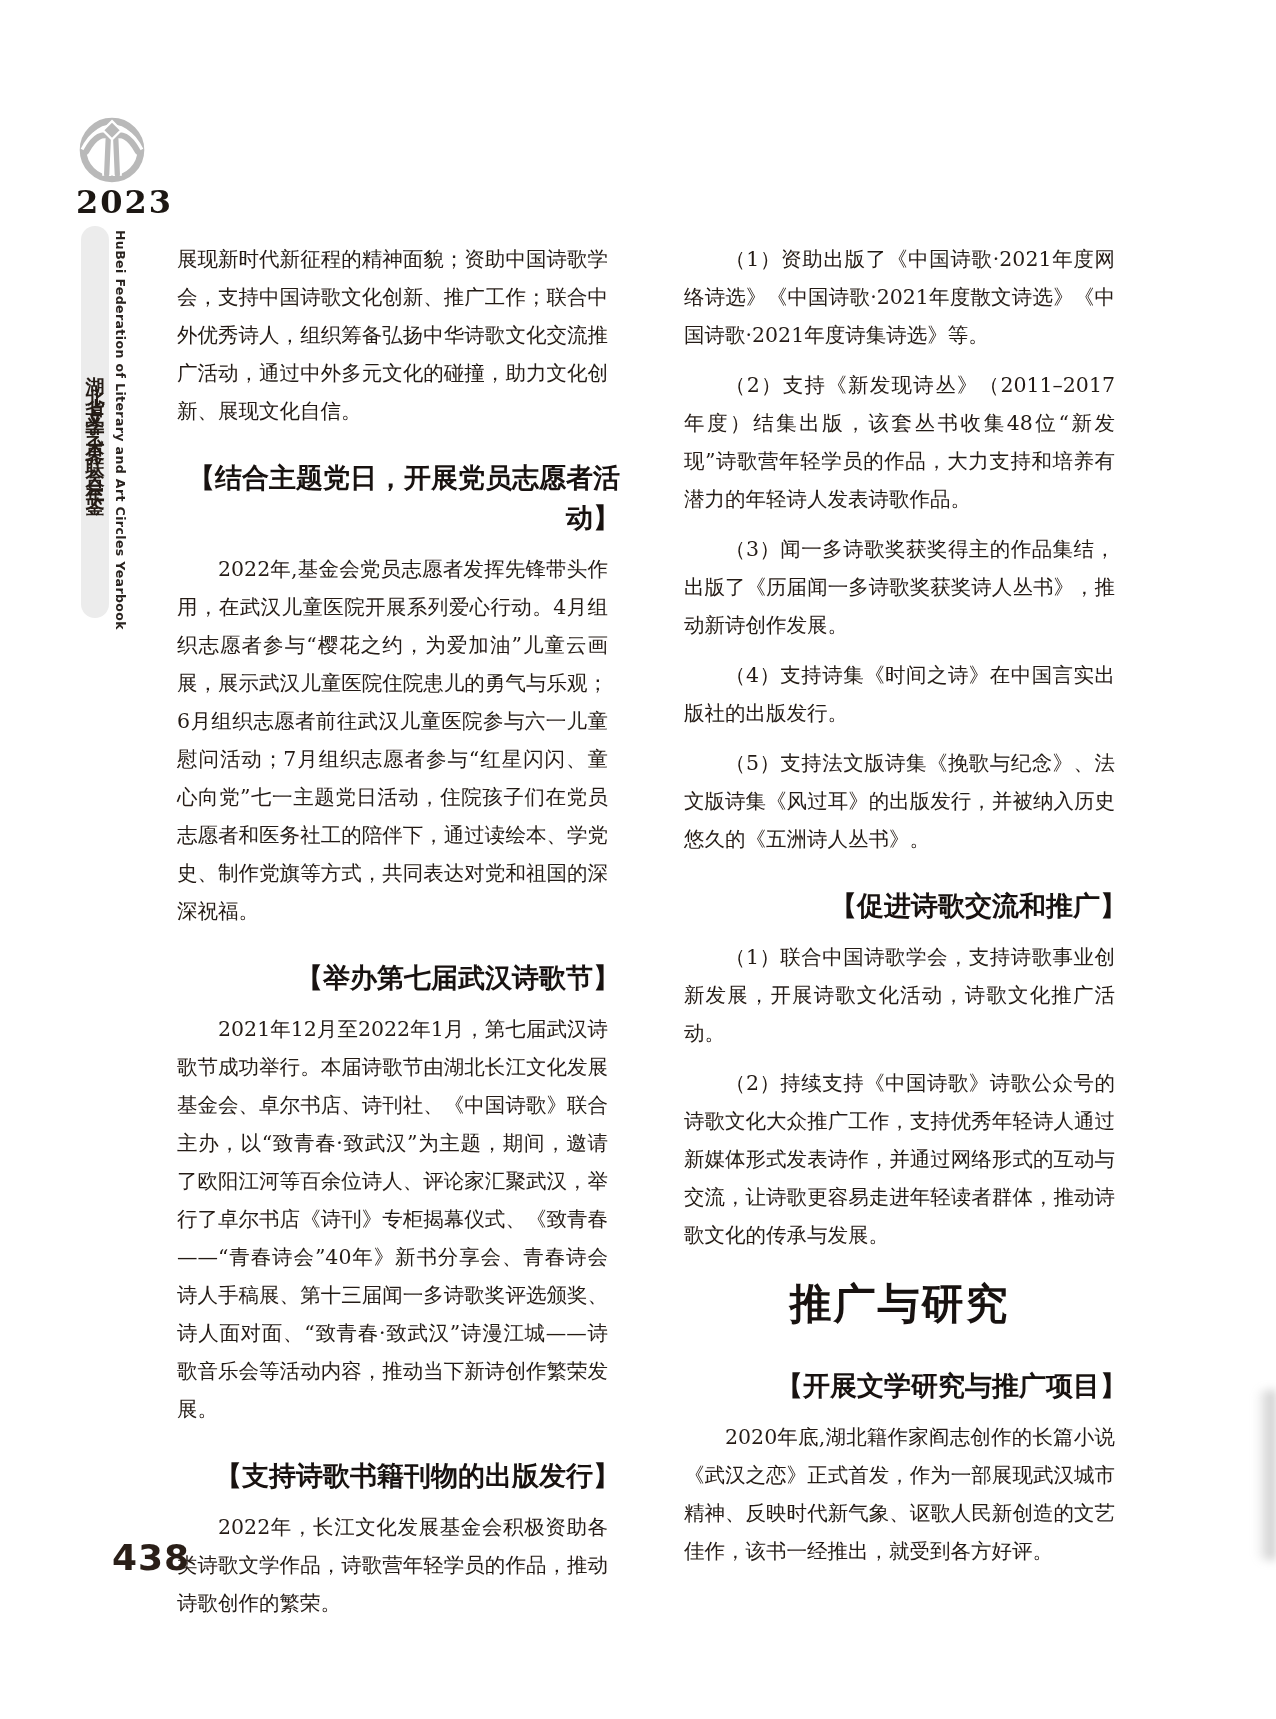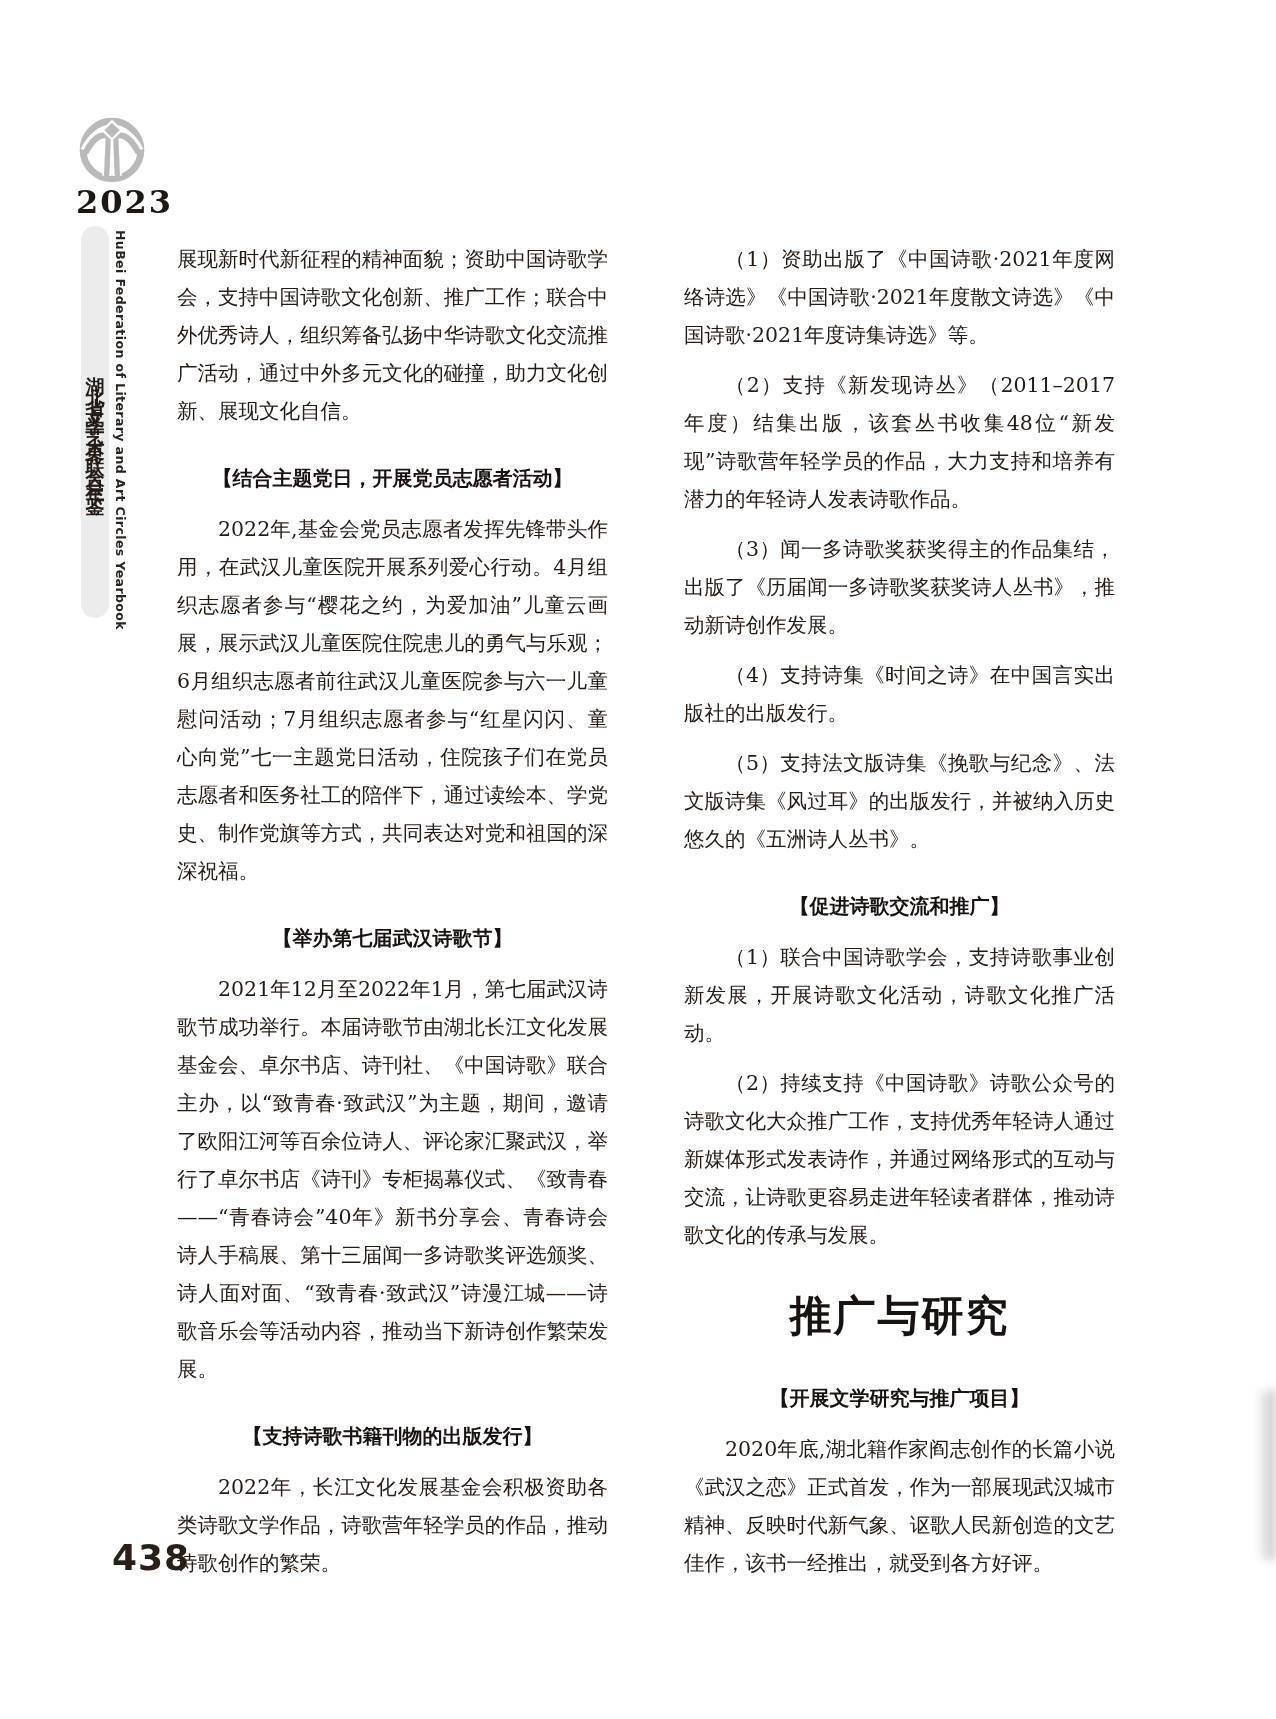--- a/index.html
+++ b/index.html
@@ -44,26 +44,26 @@
     font-size:20.5px;line-height:38px;
     text-align:justify;
   }
   .col1{left:165px;}
   .col2{left:672px;}
   .col p{margin:12px;text-indent:2em;}
   .col p.noindent{text-indent:0;}
   .col h3{
     margin:28px 0 8px 0;
     font-family:"DejaVu Sans","Liberation Sans",sans-serif;
-    font-size:20px;line-height:40px;font-weight:bold;
-    text-align:center;text-indent:0;
+    font-size:27px;line-height:40px;font-weight:bold;
+    text-align:right;text-indent:0;
     color:#181210;
   }
   .col .big-title{
-    margin:36px 0 0 0;
+    margin:24px 0 0 0;
     font-family:"DejaVu Sans","Liberation Sans",sans-serif;
     font-size:42px;line-height:52px;font-weight:bold;
     text-align:center;letter-spacing:2px;
     color:#181210;
   }
   .col h3.after-big{margin-top:36px;}
   
   .page-number{
     position:absolute;left:112px;top:1537px;
     font-family:"DejaVu Sans","Liberation Sans",sans-serif;

